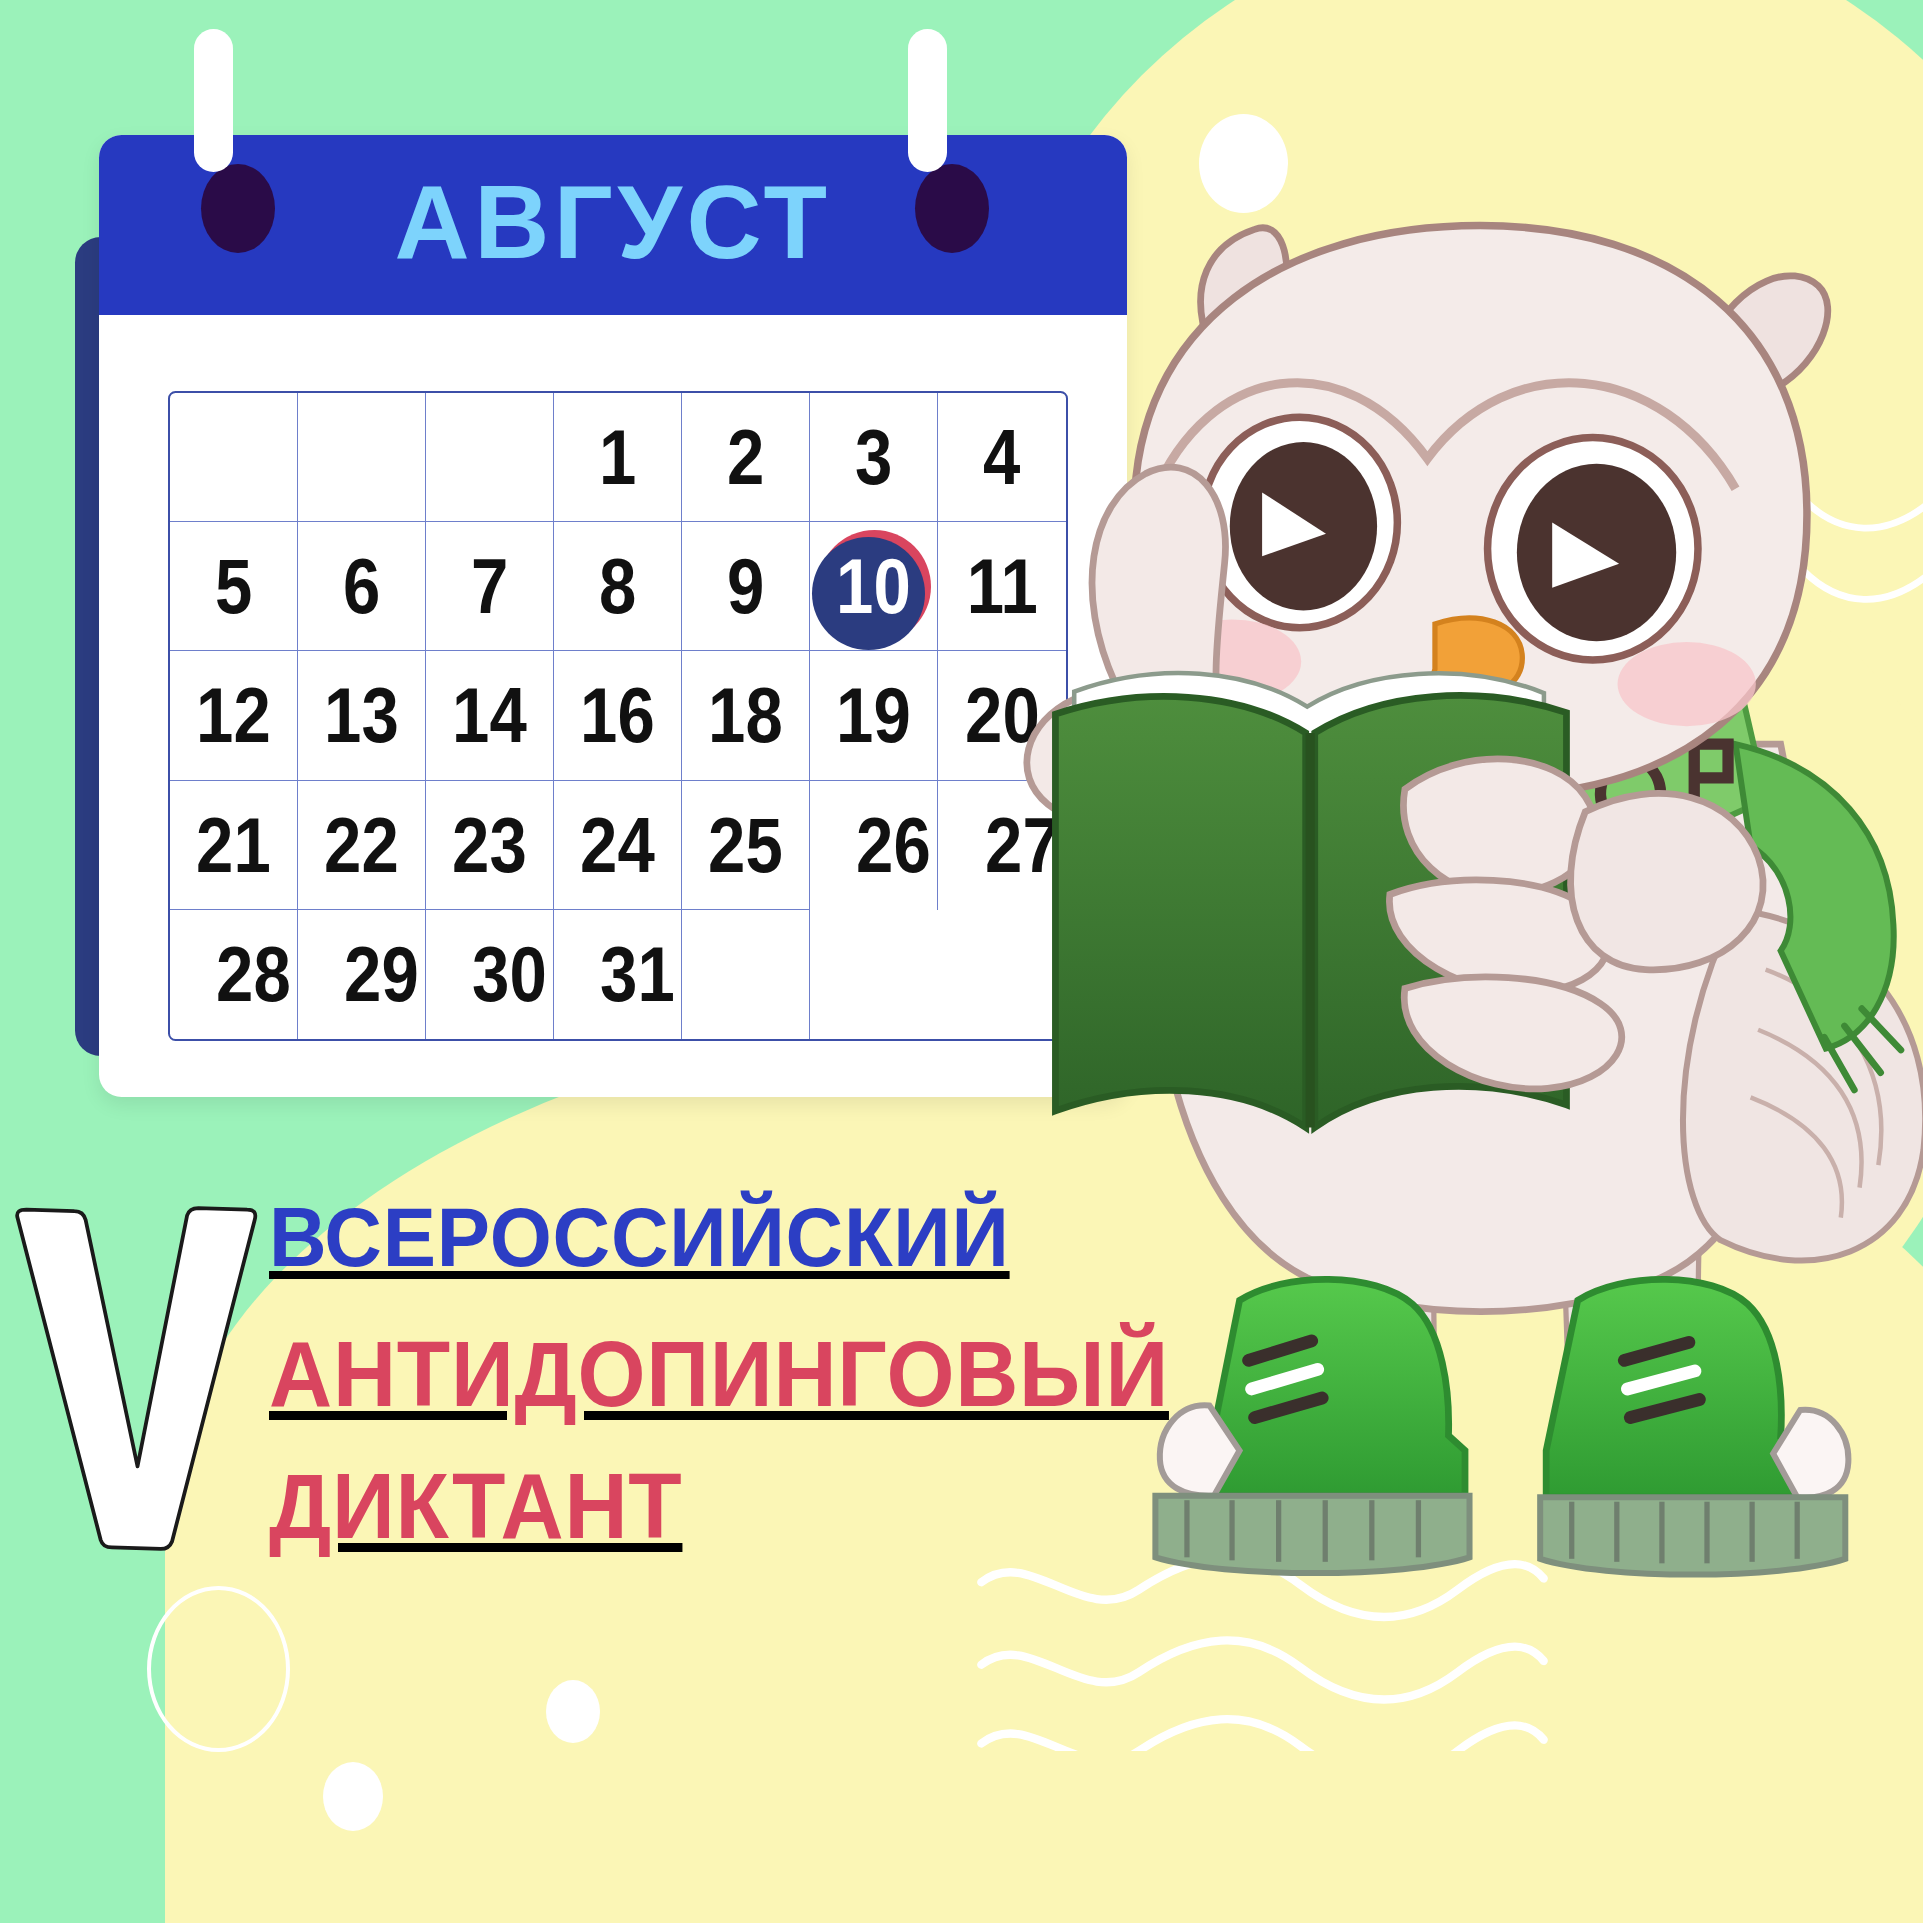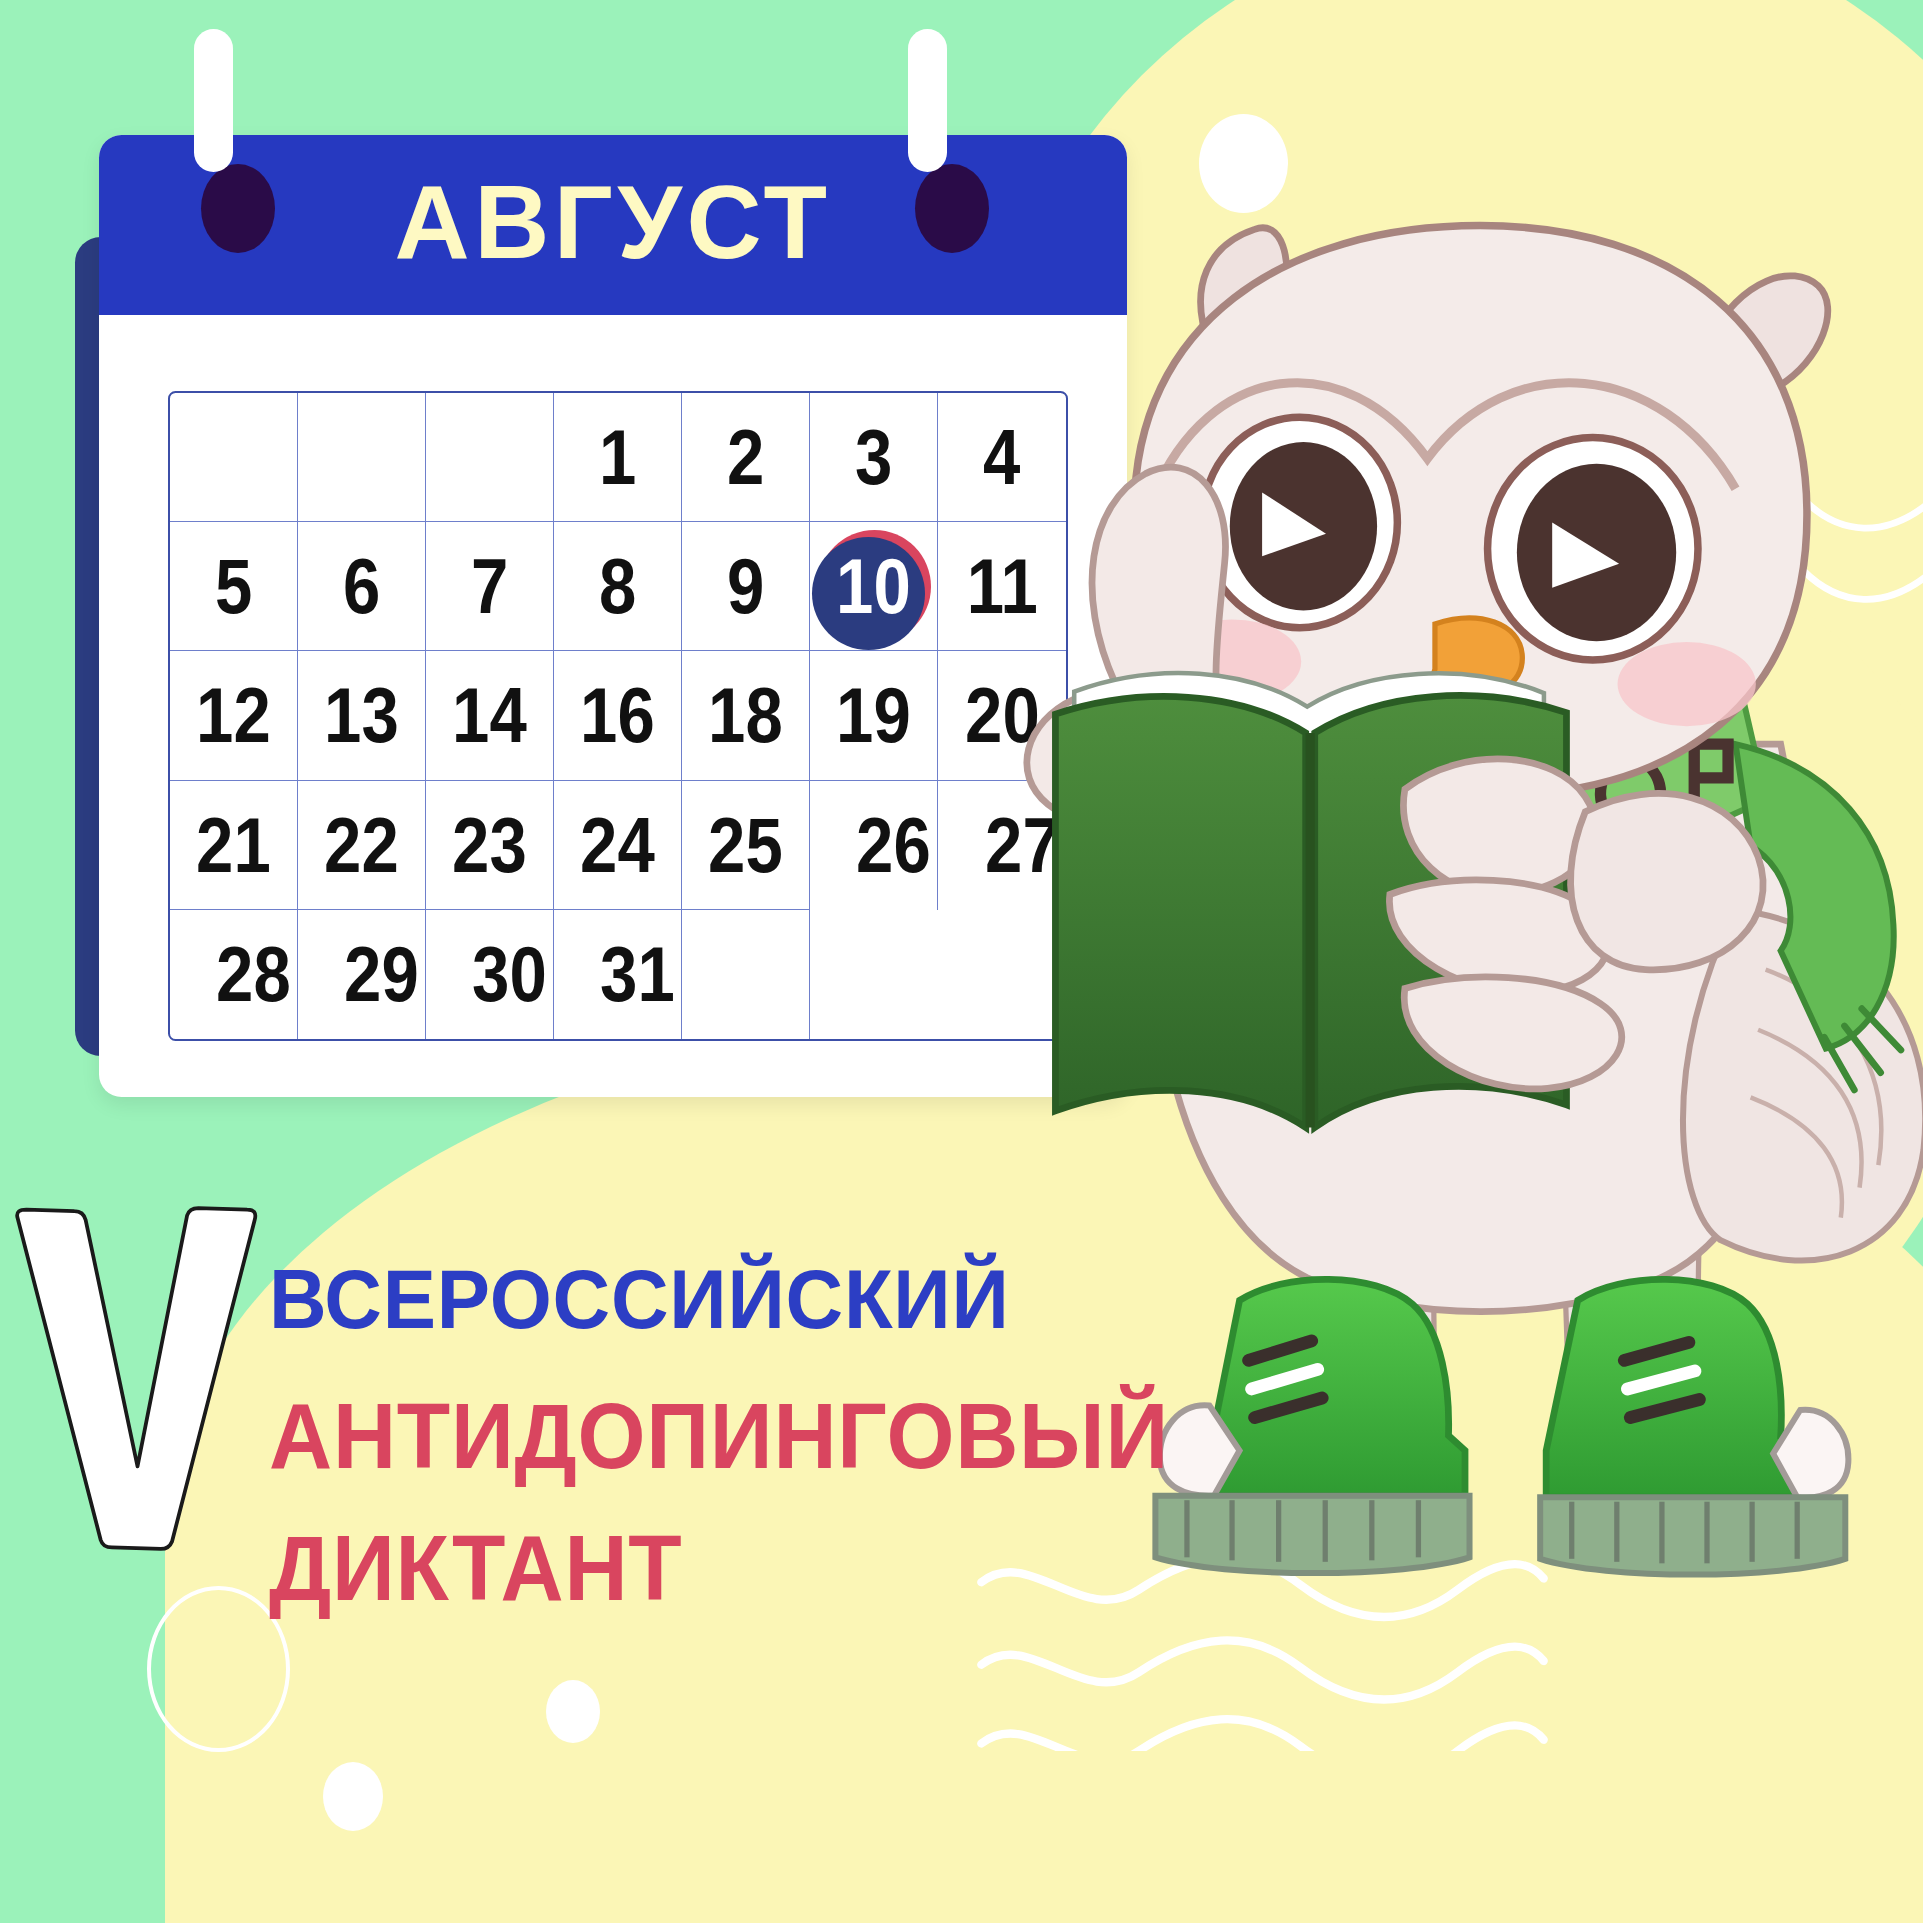--- a/index.html
+++ b/index.html
@@ -45,21 +45,21 @@
     position:absolute;left:24px;top:71px;width:1028px;height:962px;
     background:#FFFFFF;border-radius:22.5px;
     box-shadow:0 7.5px 19.5px rgba(0,0,0,.08);
   }
   .cal-header{
     position:absolute;left:0;top:0;width:1028px;height:180px;
     background:#2639C0;border-radius:22.5px 22.5px 0 0;
     display:flex;align-items:center;justify-content:center;
   }
   .cal-month{
-    color:#fef9c3;font-weight:bold;font-size:104px;letter-spacing:4.5px;
+    color:#7dd3fc;font-weight:bold;font-size:104px;letter-spacing:4.5px;
     font-family:"Liberation Sans", sans-serif;line-height:1;
     transform:translateY(-3px);
   }
   .punch{
     position:absolute;width:74px;height:89px;border-radius:50%;
     background:#2A0B48;
   }
   .punch.p1{left:102px;top:28.6px;}
   .punch.p2{left:816px;top:28.6px;}
   .binder{
@@ -102,21 +102,21 @@
   
   .owl{position:absolute;left:984px;top:173px;width:947px;height:1473px;}
   .owl svg{display:block;width:100%;height:100%;}
 
   
   .numeral{
     position:absolute;left:7.5px;top:1202px;width:256px;height:353px;
   }
   .numeral svg{display:block;width:100%;height:100%;}
 
-  .headline{position:absolute;left:269px;top:1257px;width:947px;}
+  .headline{position:absolute;left:269px;top:1195px;width:947px;text-decoration:underline;}
   .hl-line{
     font-family:"Liberation Sans Narrow","Liberation Sans",sans-serif;
     font-weight:bold;line-height:1.02;letter-spacing:0.8px;
     white-space:nowrap;transform-origin:left center;
   }
   .hl-1{font-size:84px;color:#2C3EC4;transform:scaleX(.95);}
   .hl-2{font-size:92px;color:#D9455F;margin-top:47px;transform:scaleX(.95);}
   .hl-3{font-size:92px;color:#D9455F;margin-top:38px;transform:scaleX(.95);}
 </style>
 </head>

